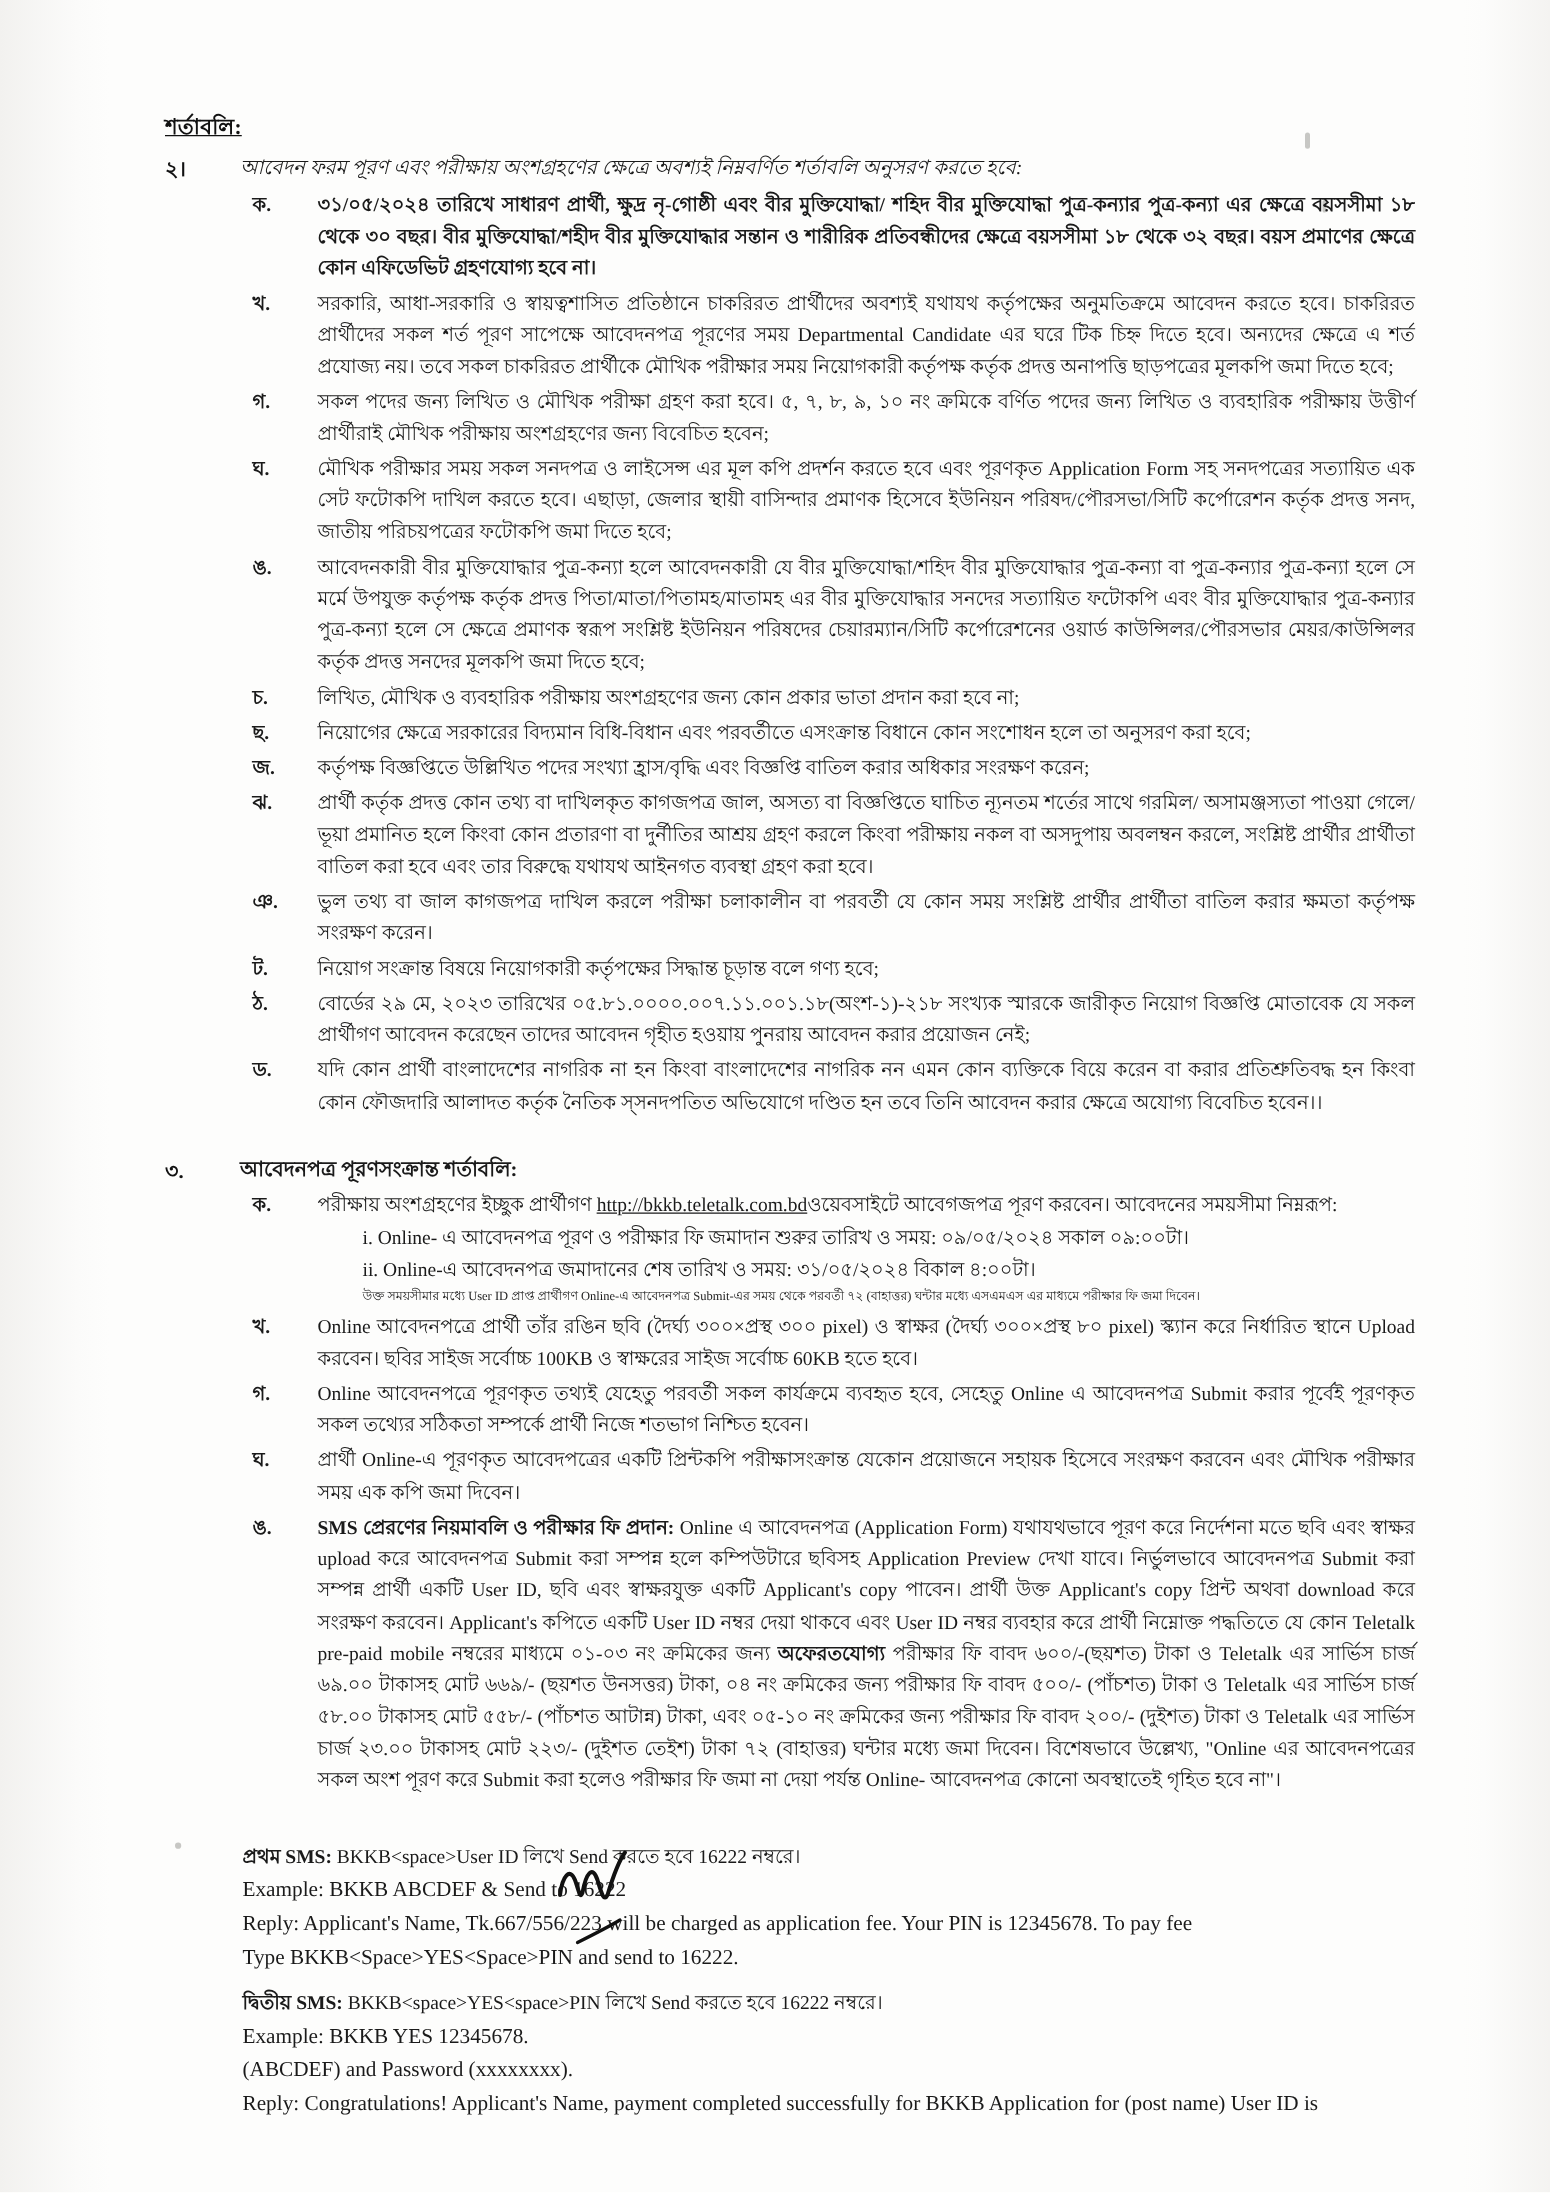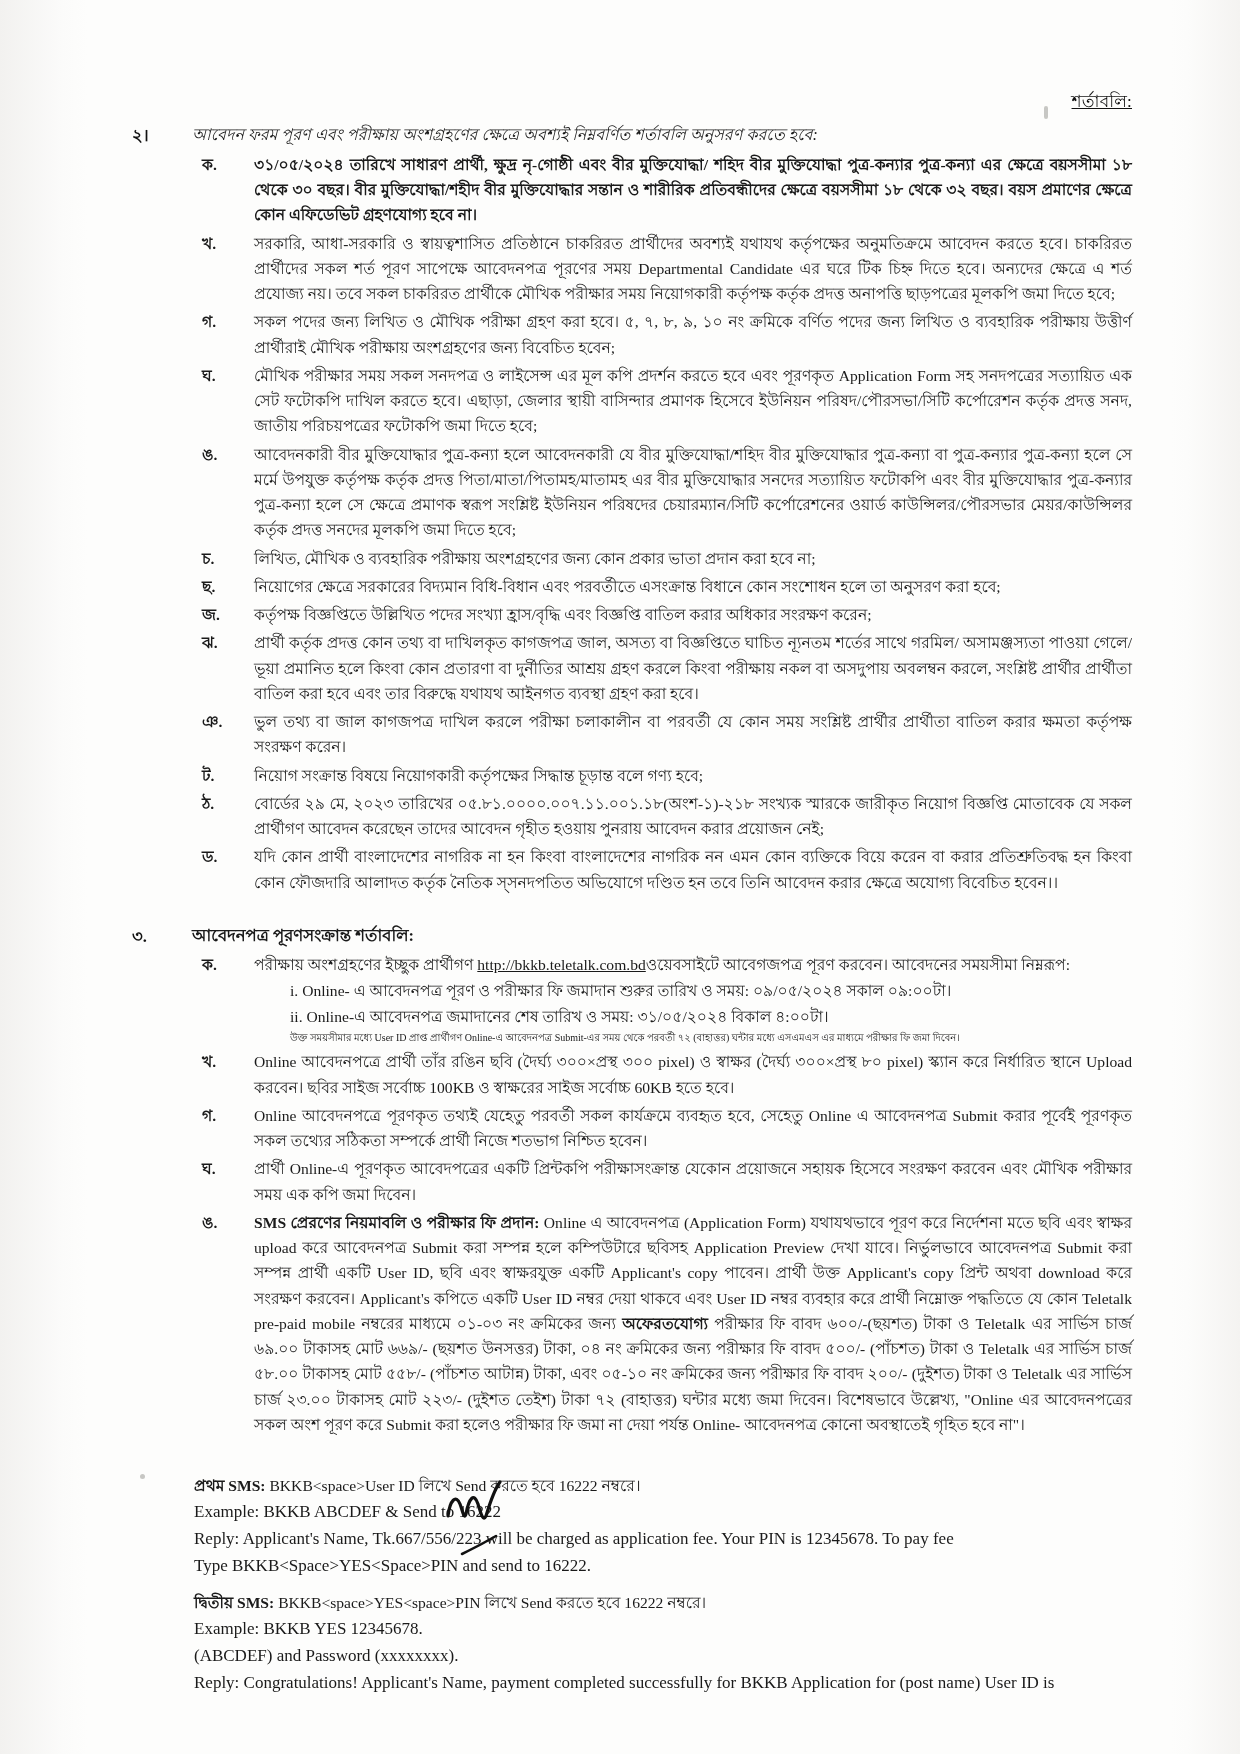--- a/index.html
+++ b/index.html
@@ -38,27 +38,26 @@
   }
 
   .content {
     position: absolute;
     left: 132px;
     top: 88px;
     width: 1000px;
   }
 
   .section-heading {
-    font-weight: normal;
+    font-weight: bold;
     font-size: 17px;
     text-decoration: underline;
     letter-spacing: .2px;
     margin: 0 0 7px 0;
     color: #111;
-    text-align: right;
   }
 
   
   .block {
     position: relative;
     padding-left: 60px;
     margin-bottom: 2px;
   }
   .block > .num {
     position: absolute;

